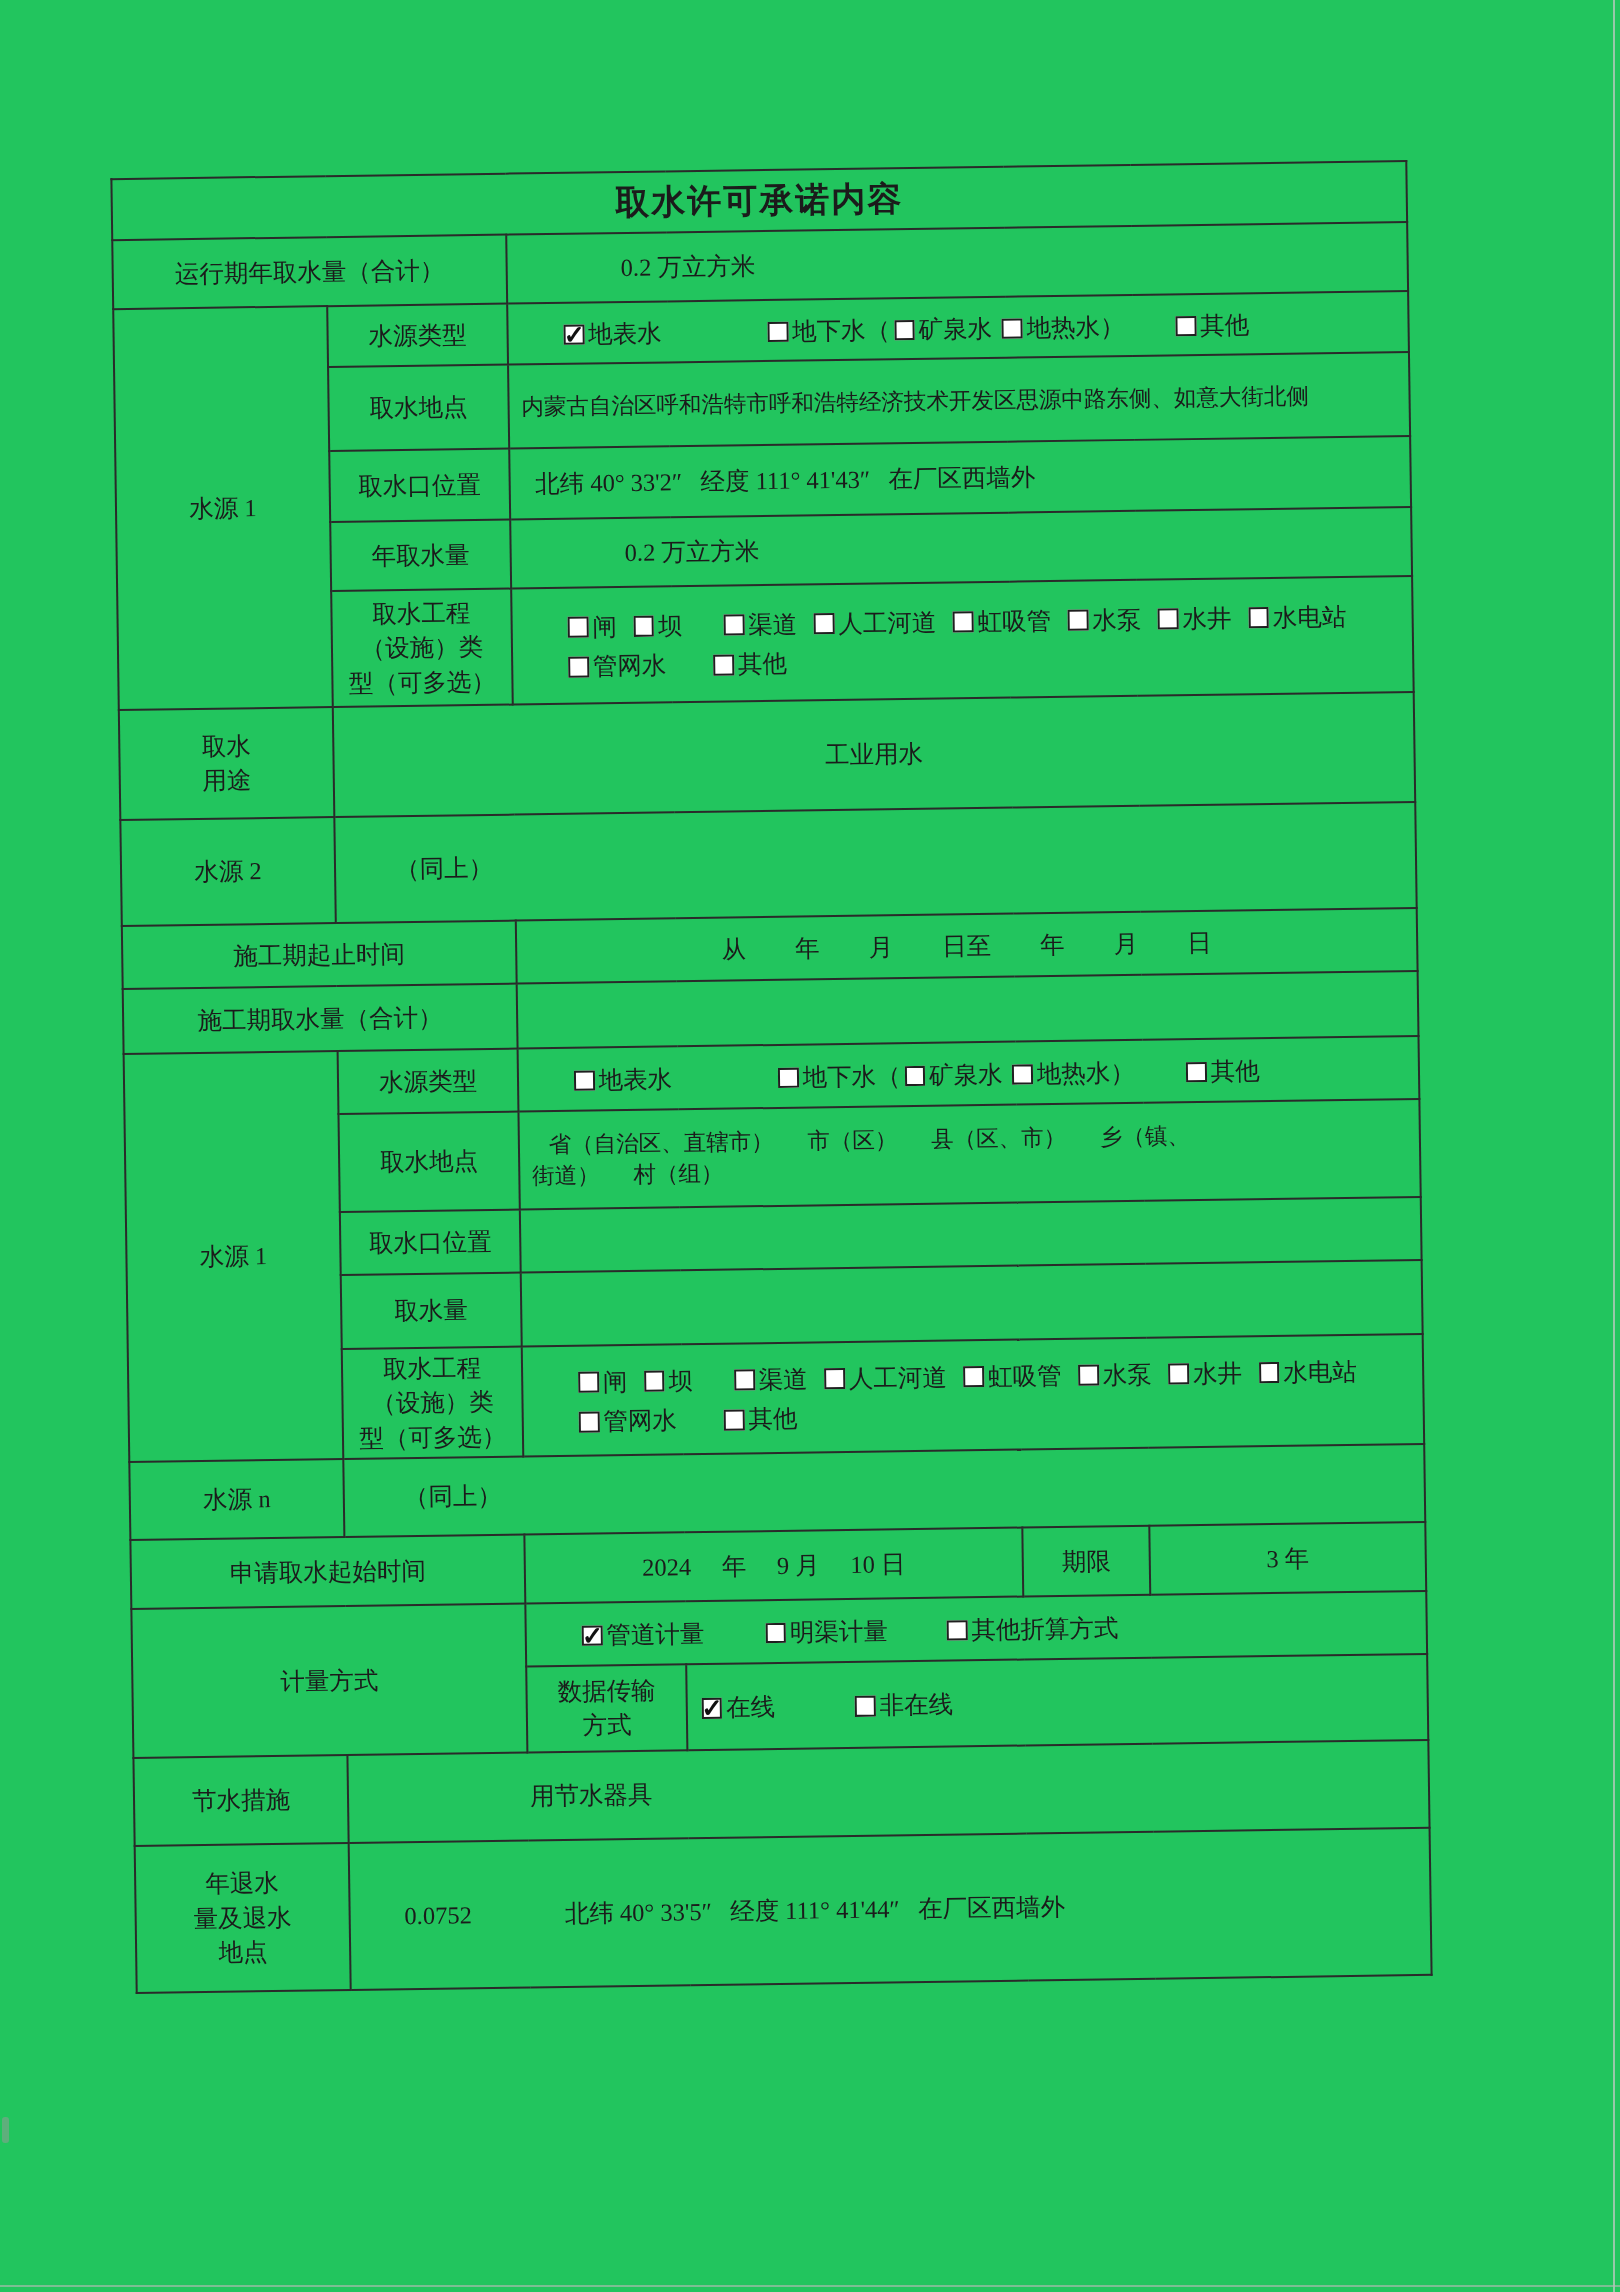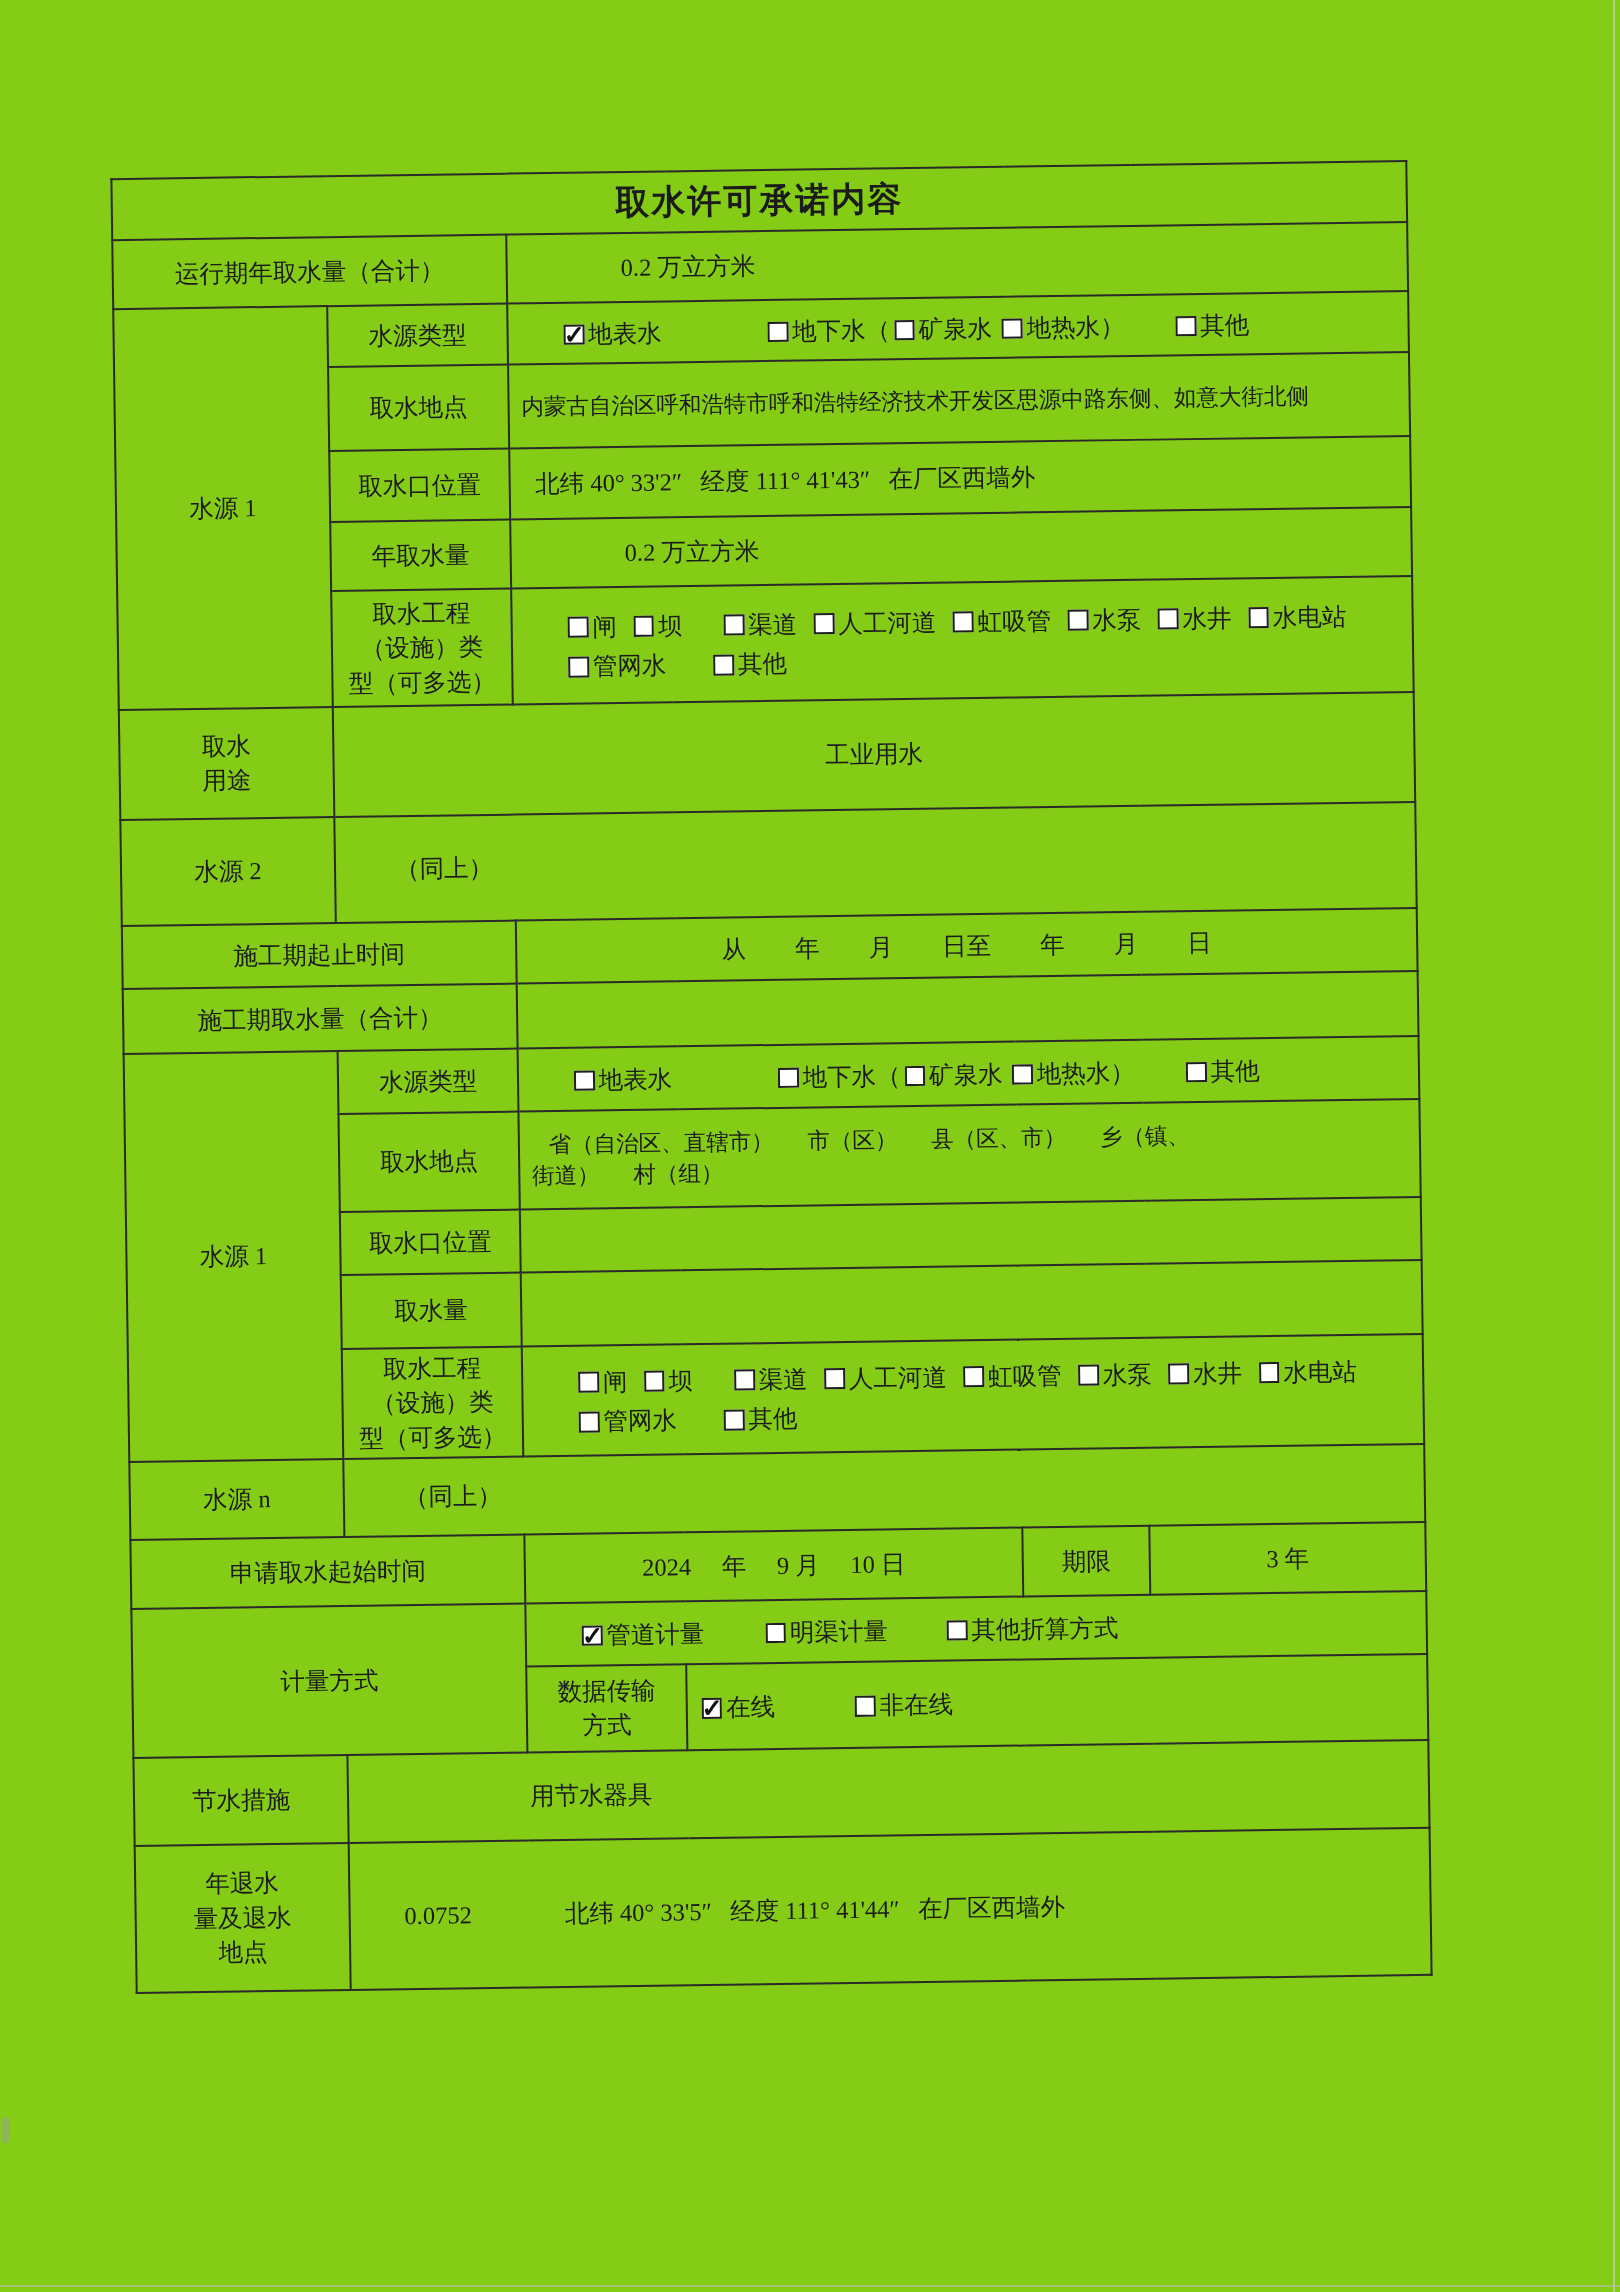--- a/index.html
+++ b/index.html
@@ -1,19 +1,19 @@
 <!DOCTYPE html>
 <html><head>
 <meta charset="utf-8">
 <style>
   html,body{margin:0;padding:0;background:#ffffff;}
   .page{
     position:relative;
     width:1620px;height:2293px;
-    background:#84cc16;
+    background:#22c55e;
     overflow:hidden;
     font-family:"Liberation Serif","DejaVu Serif",serif;
     color:#1b1b1b;
   }
   .sheet{
     position:absolute;left:123px;top:169px;
     transform:rotate(-0.8deg);
     transform-origin:center center;
   }
   table.permit{

